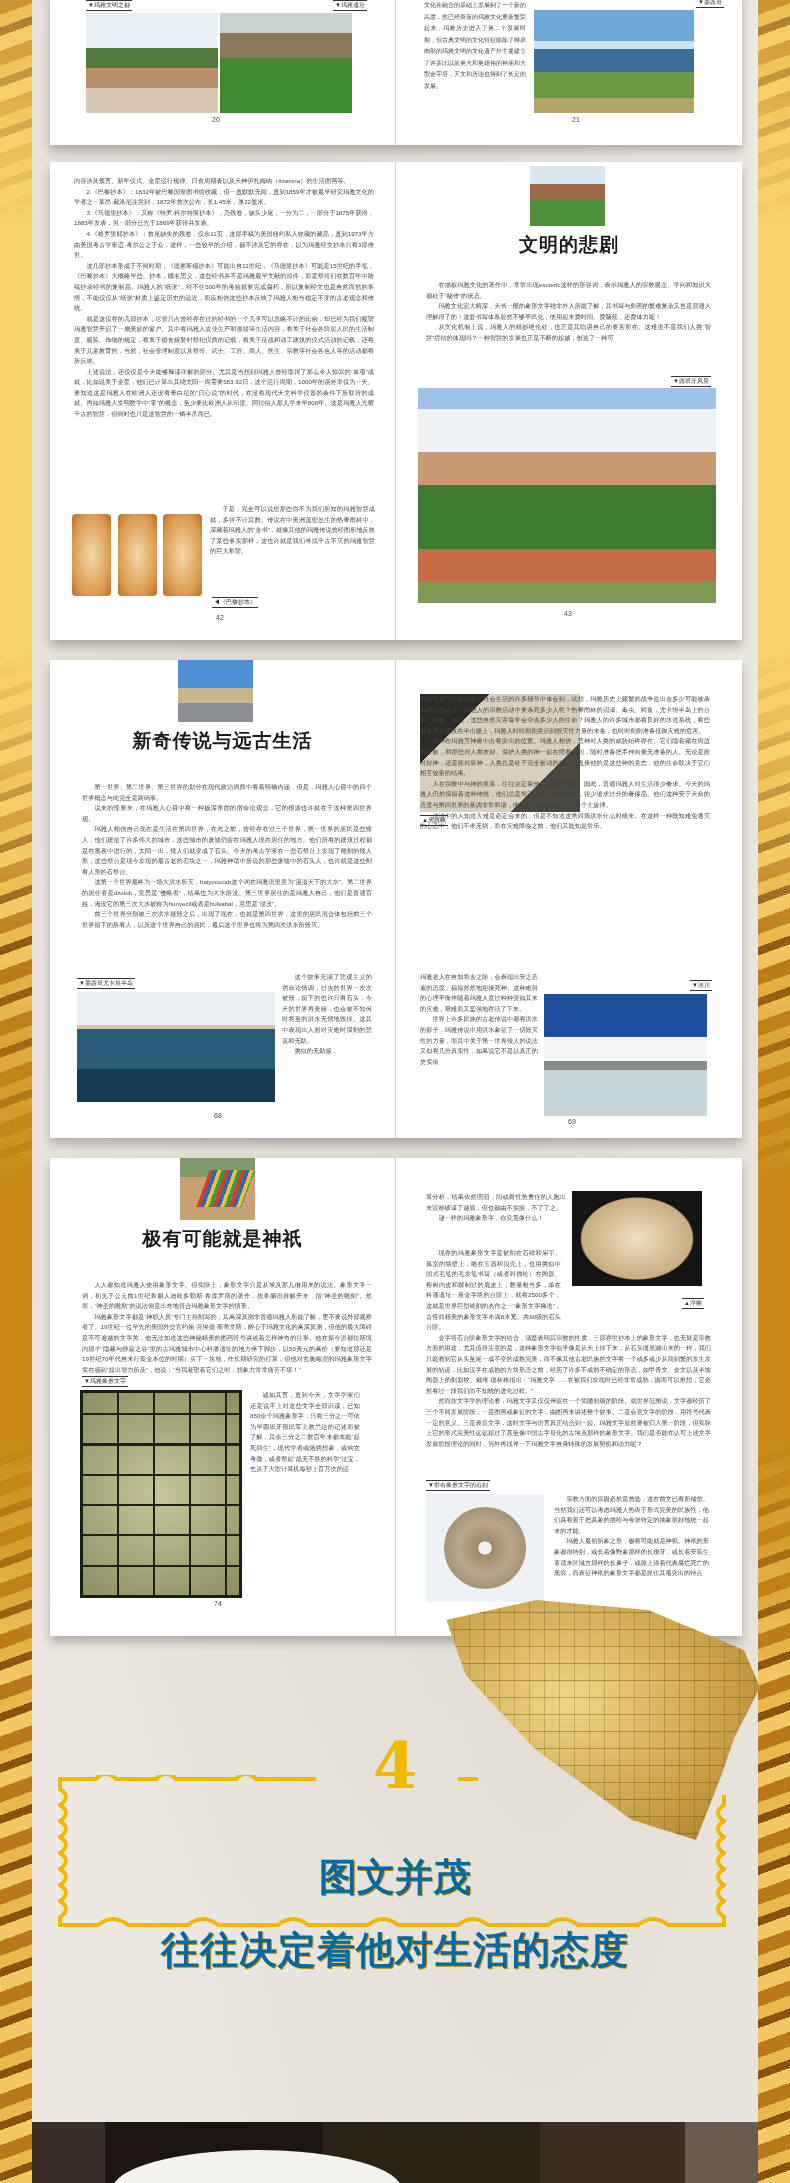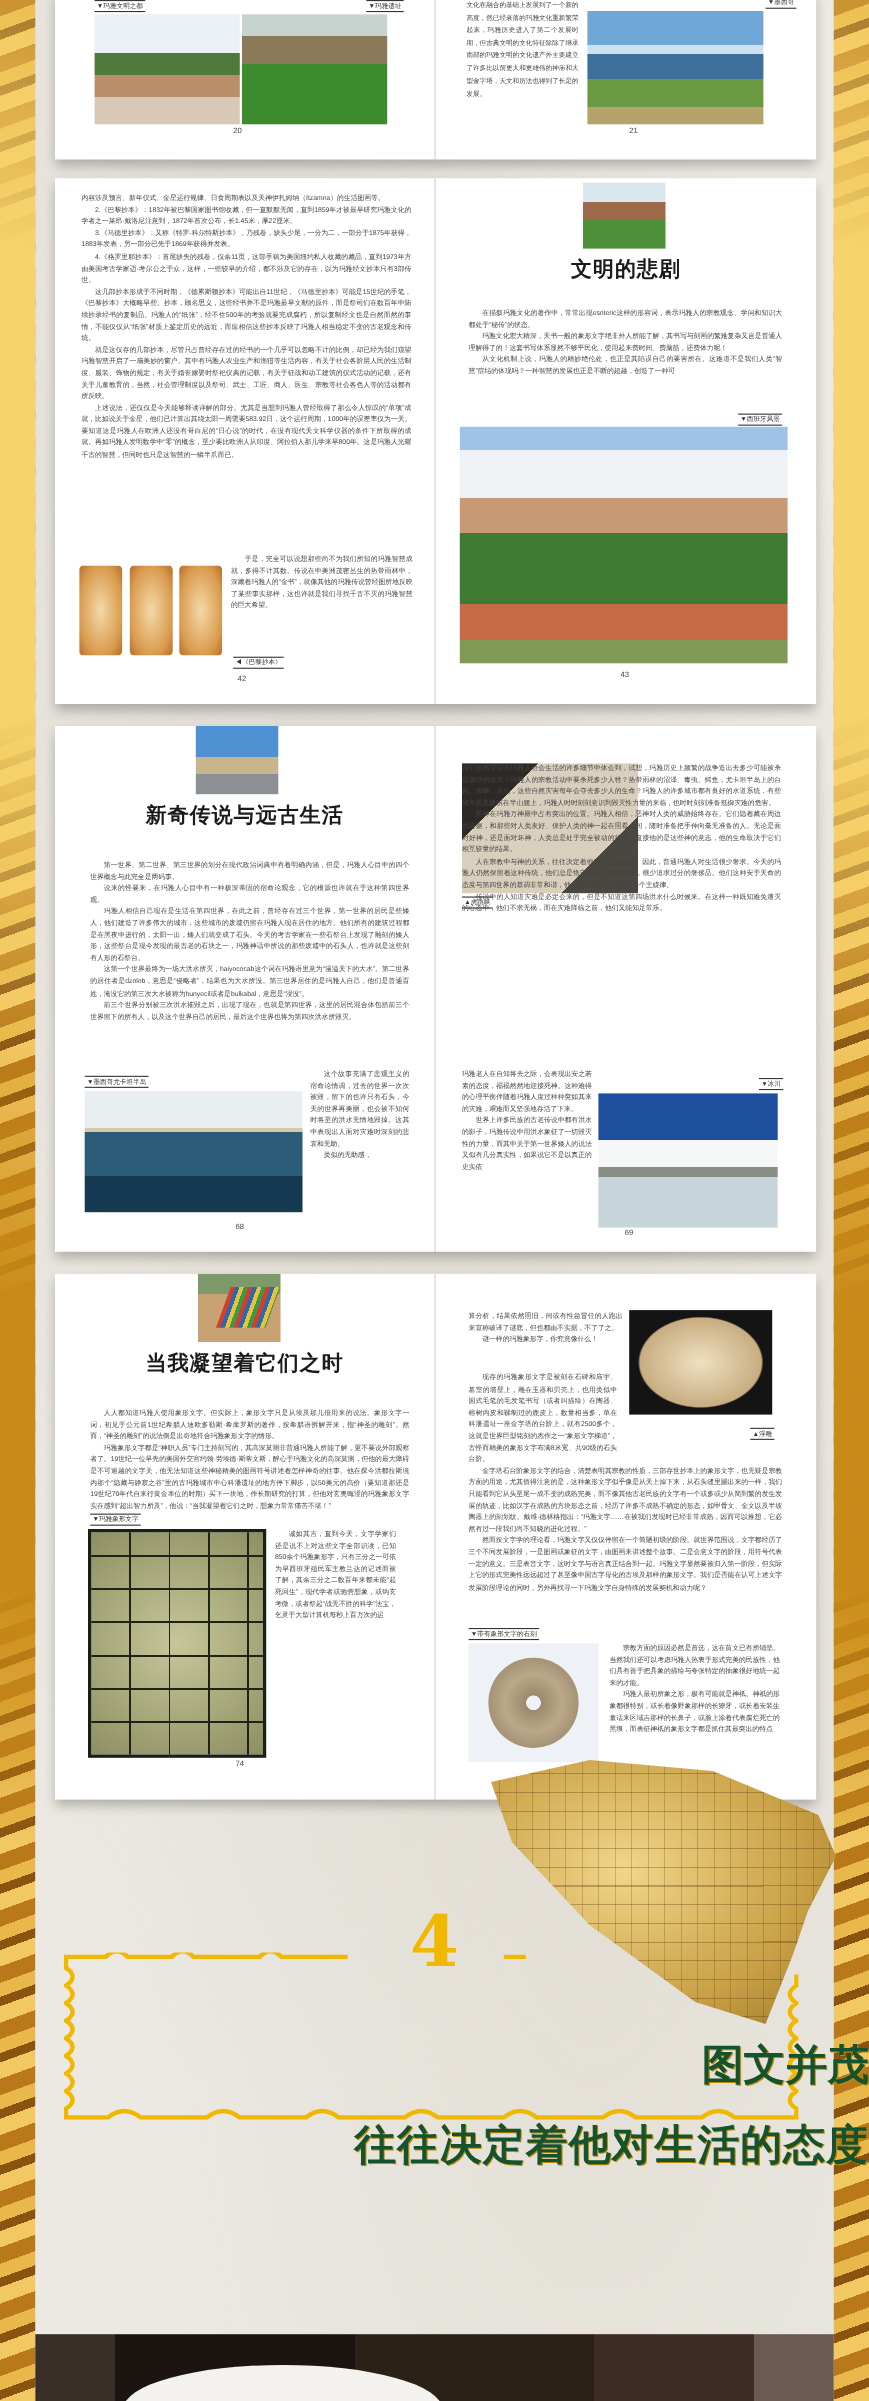--- a/index.html
+++ b/index.html
@@ -84,22 +84,22 @@
     clip-path:polygon(2% 8%,30% 0%,65% 4%,95% 20%,100% 35%,92% 55%,88% 70%,80% 96%,60% 88%,30% 60%,8% 30%);
     filter:drop-shadow(2px 4px 4px rgba(0,0,0,.4));
   }
   
   .frame{position:absolute;left:58px;top:1775px;width:668px;height:152px;z-index:2;}
   .section-number{
     position:absolute;left:0;right:0;top:1728px;text-align:center;z-index:2;
     font-size:64px;font-weight:bold;color:#f1b800;font-family:"DejaVu Serif",serif;
   }
   .section-title{
-    position:absolute;left:0;right:0;text-align:right;z-index:2;
-    color:#14532d;font-weight:bold;font-family:"DejaVu Serif",serif;
+    position:absolute;left:0;right:0;text-align:center;z-index:2;
+    color:#0369a1;font-weight:bold;font-family:"DejaVu Serif",serif;
     text-shadow:1px 1px 0 #c58a00;
   }
   .bottom-photo{
     position:absolute;left:32px;top:2122px;width:726px;height:61px;
     background:linear-gradient(90deg,#3a2e28 0 10%,#1b1411 10% 40%,#2c2117 40% 70%,#3c2c22 70% 90%,#6b5a50 90%);
   }
   .bottom-photo .dome{position:absolute;left:80px;top:28px;width:290px;height:80px;border-radius:50% 50% 0 0;background:#f4f2ef;}
 </style>
 </head>
 <body>
@@ -197,21 +197,21 @@
       </div>
       <span class="caption" style="left:275px;top:214px;">▼西班牙风景</span>
       <div class="img ph-segovia" style="left:22px;top:226px;width:298px;height:215px;"></div>
       <span class="pnum" style="left:168px;top:448px;">43</span>
     </div>
   </div>
 
   <div class="spread" style="top:1158px;height:478px;">
     <div class="page left">
       <div class="img ph-parade" style="left:130px;top:0;width:75px;height:62px;"></div>
-      <div class="chapter-title" style="top:68px;">当我凝望着它们之时</div>
+      <div class="chapter-title" style="top:68px;">极有可能就是神祇</div>
       <div class="txt" style="left:32px;top:122px;width:290px;">
         <p>人人都知道玛雅人使用象形文字。但实际上，象形文字只是从埃及那儿借用来的说法。象形文字一词，初见于公元前1世纪希腊人迪欧多勒斯·希库罗斯的著作，按希腊语拆解开来，指“神圣的雕刻”。然而，“神圣的雕刻”的说法倒是出奇地符合玛雅象形文字的情形。</p>
         <p>玛雅象形文字都是“神职人员”专门主持刻写的，其高深莫测非普通玛雅人所能了解，更不要说外部观察者了。19世纪一位早先的美国外交官约翰·劳埃德·斯蒂文斯，醉心于玛雅文化的高深莫测，但他的最大障碍是不可逾越的文字关，他无法知道这些神秘精美的图画符号讲述着怎样神奇的往事。他在探今洪都拉斯境内那个“隐藏与静寂之谷”里的古玛雅城市中心科潘遗址的地方停下脚步，以50美元的高价（要知道那还是19世纪70年代自来行黄金本位的时期）买下一块地，作长期研究的打算，但他对玄奥晦涩的玛雅象形文字实在感到“超出智力所及”，他说：“当我凝望着它们之时，想象力常常痛苦不堪！”</p>
       </div>
       <span class="caption" style="left:32px;top:218px;">▼玛雅象形文字</span>
       <div class="img ph-glyphs" style="left:30px;top:232px;width:162px;height:208px;"></div>
       <div class="txt" style="left:200px;top:232px;width:110px;">
         <p>诚如其言，直到今天，文字学家们还是说不上对这些文字全部识读，已知850余个玛雅象形字，只有三分之一可依为早西班牙殖民军主教兰达的记述而被了解，其余三分之二数百年来都未能“起死回生”，现代学者或驰骋想象，或钩玄考微，或者祭起“战无不胜的科学”法宝，乞灵于大型计算机每秒上百万次的运</p>
       </div>
       <span class="pnum" style="left:164px;top:442px;">74</span>

